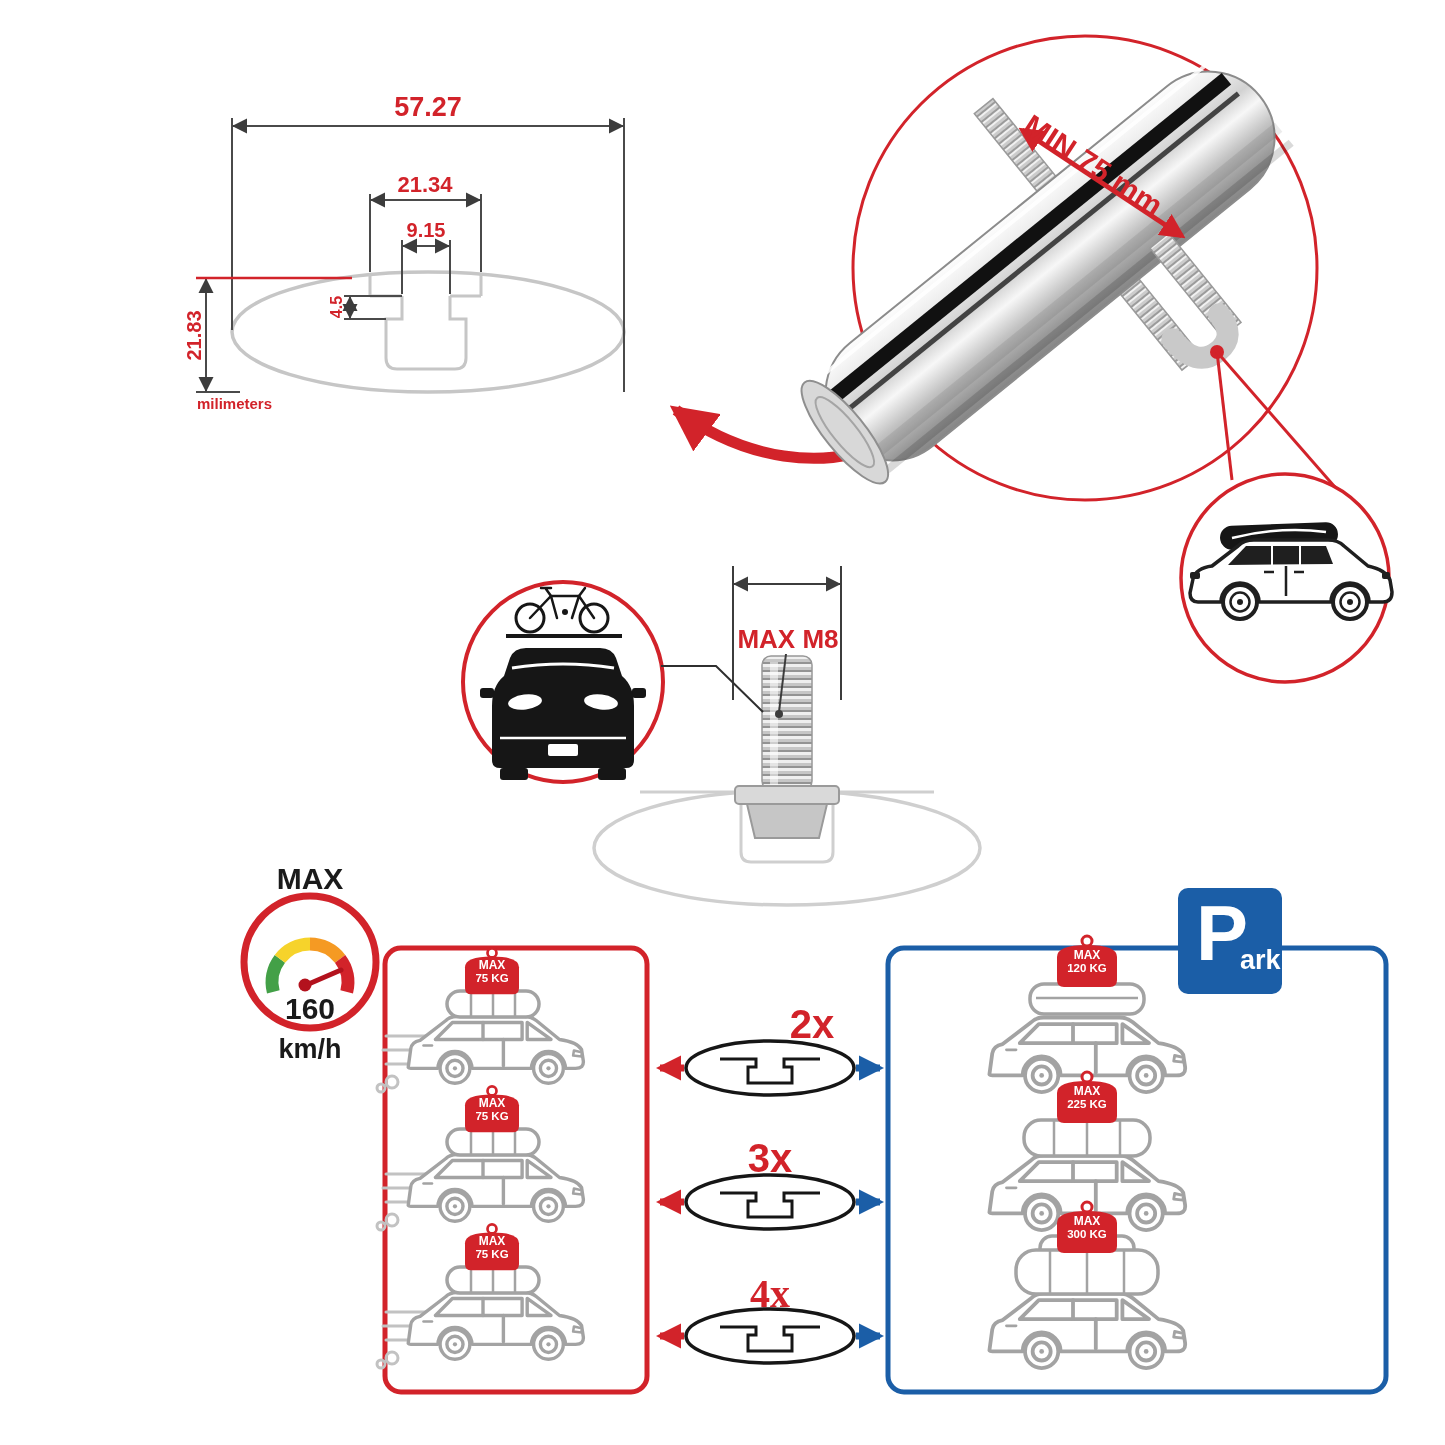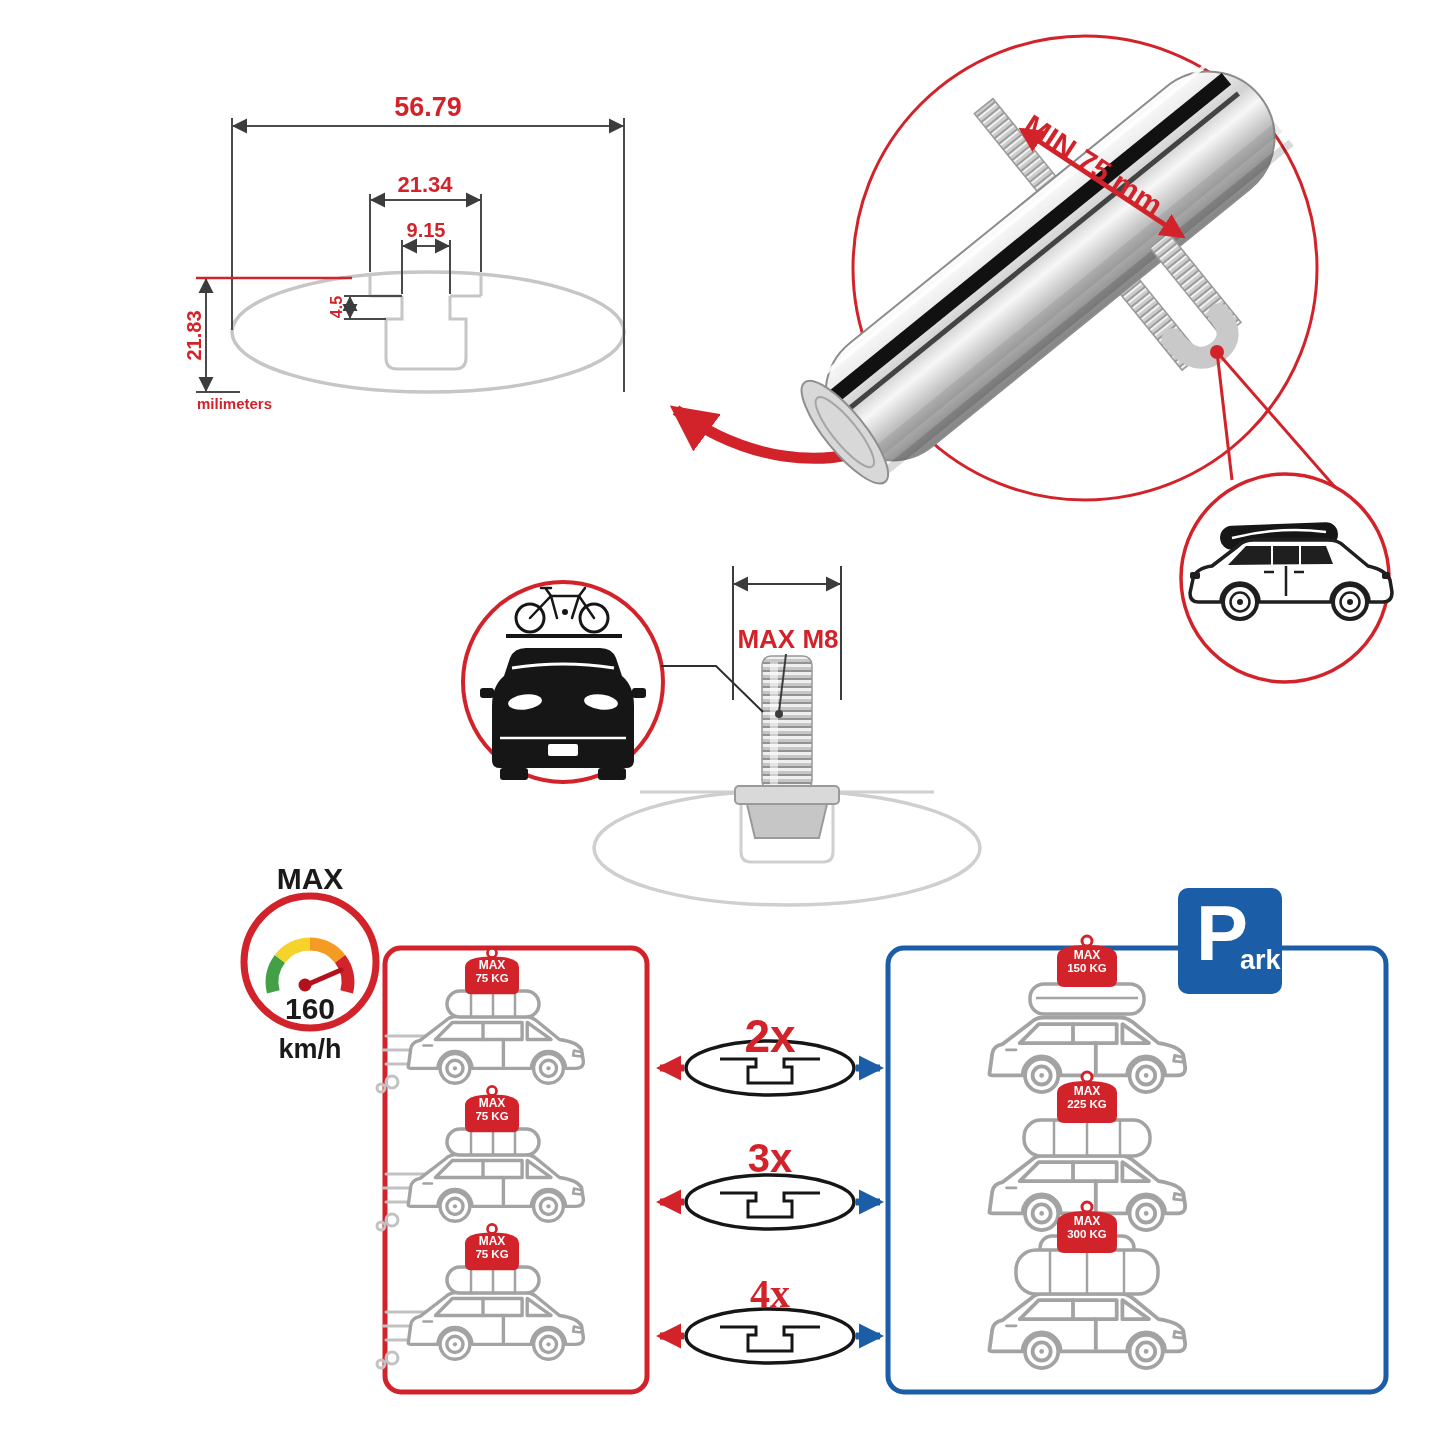--- a/index.html
+++ b/index.html
@@ -288,36 +288,36 @@
     <use href="#miniProfile" transform="translate(770,1202)"></use>
 
     <line x1="684" y1="1336" x2="660" y2="1336" stroke="#d2232a" stroke-width="7" marker-end="url(#rowRed)"></line>
     <line x1="856" y1="1336" x2="880" y2="1336" stroke="#1b5ea7" stroke-width="7" marker-end="url(#rowBlue)"></line>
     <use href="#miniProfile" transform="translate(770,1336)"></use>
   </g>
 
   <rect x="1178" y="888" width="104" height="106" rx="10" fill="#1b5ea7"></rect>
 </svg>
 
-<div class="t red b ctr" style="left:348px;top:92px;width:160px;font-size:27px;">56.79</div>
+<div class="t red b ctr" style="left:348px;top:92px;width:160px;font-size:27px;">57.27</div>
 <div class="t red b ctr" style="left:375px;top:172px;width:100px;font-size:22px;">21.34</div>
 <div class="t red b ctr" style="left:386px;top:219px;width:80px;font-size:20px;">9.15</div>
 <div class="t red b ctr rotl" style="left:317px;top:298px;width:40px;font-size:16px;">4.5</div>
 <div class="t red b ctr rotl" style="left:159px;top:324px;width:70px;font-size:20px;">21.83</div>
 <div class="t red b" style="left:197px;top:395px;font-size:15px;">milimeters</div>
 
 <div class="t red b" style="left:1036px;top:108px;font-size:30px;transform:rotate(33deg);transform-origin:0 0;">MIN 75 mm</div>
 
 <div class="t red b ctr" style="left:708px;top:624px;width:160px;font-size:26px;">MAX M8</div>
 
 <div class="t ink b ctr" style="left:250px;top:862px;width:120px;font-size:30px;">MAX</div>
 <div class="t ink b ctr" style="left:250px;top:992px;width:120px;font-size:30px;">160</div>
 <div class="t ink b ctr" style="left:250px;top:1034px;width:120px;font-size:27px;">km/h</div>
 
-<div class="t red b ctr" style="left:710px;top:1002px;width:120px;font-size:46px;margin-top:7px;">2x</div>
+<div class="t red b ctr" style="left:752px;top:1002px;width:120px;font-size:40px;">2x</div>
 <div class="t red b ctr" style="left:710px;top:1136px;width:120px;font-size:40px;">3x</div>
 <div class="t red b ctr" style="left:710px;top:1270px;width:120px;font-size:40px;font-family:Liberation Serif, serif;">4x</div>
 
 <div class="t w b" style="left:1196px;top:894px;font-size:78px;line-height:1;">P</div>
 <div class="t w b" style="left:1240px;top:945px;font-size:27px;">ark</div>
 
 <div class="tag-t" style="left:460px;top:959px;">
   <div class="l1">MAX</div>
   <div class="l2">75 KG</div>
 </div>
@@ -325,21 +325,21 @@
   <div class="l1">MAX</div>
   <div class="l2">75 KG</div>
 </div>
 <div class="tag-t" style="left:460px;top:1235px;">
   <div class="l1">MAX</div>
   <div class="l2">75 KG</div>
 </div>
 
 <div class="tag-t" style="left:1055px;top:949px;">
   <div class="l1">MAX</div>
-  <div class="l2">150 KG</div>
+  <div class="l2">120 KG</div>
 </div>
 <div class="tag-t" style="left:1055px;top:1085px;">
   <div class="l1">MAX</div>
   <div class="l2">225 KG</div>
 </div>
 <div class="tag-t" style="left:1055px;top:1215px;">
   <div class="l1">MAX</div>
   <div class="l2">300 KG</div>
 </div>
 

